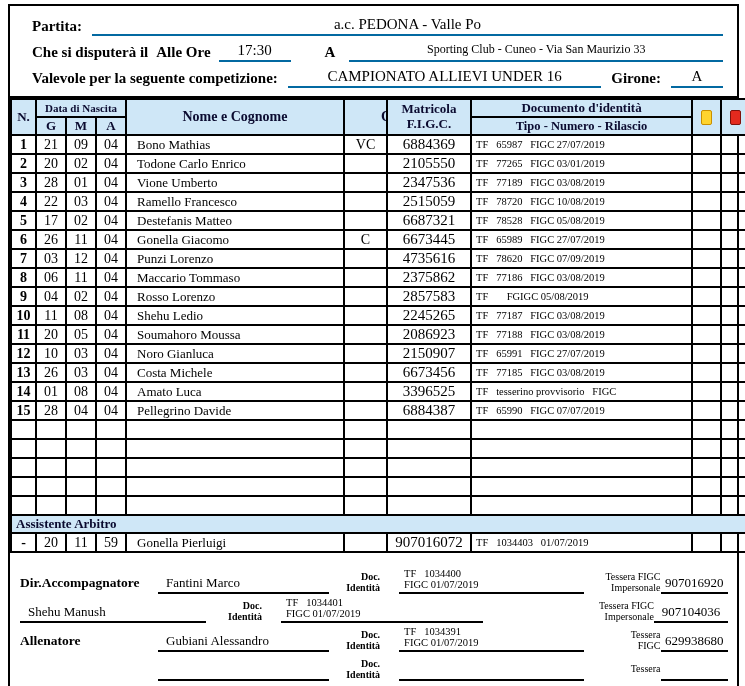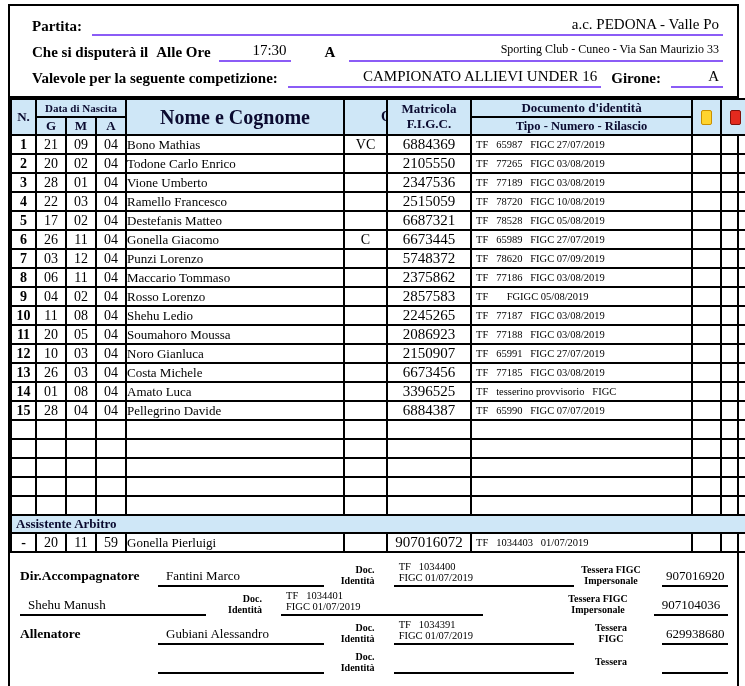--- a/index.html
+++ b/index.html
@@ -5,69 +5,69 @@
   * { margin:0; padding:0; box-sizing:border-box; }
   html,body { width:745px; height:686px; overflow:hidden; background:#fff;
               font-family:"Liberation Serif", serif; color:#000; }
   .document { position:absolute; left:8px; top:4px; width:731px; height:820px;
               border:2px solid #000; background:#fff; }
 
   
   .head { border-bottom:2px solid #000; padding:7px 14px 5px 22px; }
   .hline { display:flex; align-items:flex-end; margin:3px 0 6px 0; font-size:15px; }
   .hlabel { font-weight:bold; white-space:nowrap; padding-bottom:1px; }
-  .ufield { border-bottom:2px solid #8b5cf6; text-align:right; padding:0 4px 1px 4px; white-space:nowrap; }
+  .ufield { border-bottom:2px solid #0369a1; text-align:center; padding:0 4px 1px 4px; white-space:nowrap; }
   .f-partita { flex:1; margin-left:10px; }
   .f-date { width:134px; margin-left:8px; }
   .f-time { width:72px; margin-left:8px; margin-right:4px; }
   .lbl-a { margin-left:30px; }
   .f-venue { flex:1; margin-left:14px; font-size:12px; padding-bottom:3px; }
   .f-comp { flex:1; margin-left:10px; }
   .f-girone { width:52px; margin-left:10px; }
 
   
   table { width:100%; border-collapse:collapse; table-layout:fixed; }
   th,td { border:2px solid #000; overflow:hidden; }
   th { background:var(--hdr-bg,#cfe7f7); color:#0b0b30; font-weight:bold; }
   .th1 th, .th2 th { height:18px; }
   .h-n { font-size:13px; }
   .h-birth { font-size:11px; }
   .h-gma { font-size:13px; }
-  .h-name { font-size:20px; }
+  .h-name { font-size:14px; }
   .h-cvc { font-size:14px;padding-left:36px; }
   .h-matr { font-size:13px; line-height:1.15; }
   .h-doc { font-size:13px; }
   .h-docsub { font-size:12.5px; }
   .card { width:11px; height:15px; border-radius:2px; margin:0 auto; }
   .card-y { background:var(--yc,#ffd42e); border:1px solid var(--ycb,#c98f00); }
   .card-r { background:var(--rc,#e32a1e); border:1px solid var(--rcb,#7e120c); }
 
   tbody td { height:19px; }
   .c-n { font-weight:bold; font-size:14px; text-align:center; }
   .c-d { font-size:14px; text-align:center; }
-  .c-name { font-size:13px; padding-left:0; }
+  .c-name { font-size:13px; padding-left:10px; }
   .c-cvc { font-size:14px; text-align:center; }
   .c-matr { font-size:15px; text-align:center; }
   .c-doc { font-size:10.5px; padding-left:4px; white-space:pre; }
   .band td { background:var(--hdr-bg,#cfe7f7); color:#0b0b30; font-weight:bold;
              font-size:13px; height:14px; padding-left:4px; }
 
   
-  .staff { padding-top:8px; }
+  .staff { padding-top:15px; }
   .staff-row { display:flex; align-items:center; height:29px; padding:0 9px 0 10px; }
   .role { font-weight:bold; font-size:13.5px; white-space:nowrap; width:138px; flex:0 0 auto; }
   .sfield { border-bottom:2px solid #000; align-self:flex-end; margin-bottom:3px; }
   .s-name { width:186px; font-size:13px; padding:0 4px 1px 8px; white-space:nowrap; }
   .s-lab { font-weight:bold; font-size:10px; line-height:1.08; text-align:right;
            width:52px; margin-left:4px; white-space:nowrap; }
   .s-doc { width:202px; font-size:10.5px; line-height:1.12; padding:0 2px 1px 5px;
            margin-left:19px; white-space:pre; }
-  .s-tlab { font-weight:bold; font-size:10px; line-height:1.08; text-align:center;
+  .s-tlab { font-weight:normal; font-size:10px; line-height:1.08; text-align:right;
             margin-left:auto; width:84px; white-space:nowrap; }
-  .s-tess { width:74px; font-size:13px; text-align:center; padding-bottom:1px; margin-left:14px; }
+  .s-tess { width:74px; font-size:13px; text-align:center; padding-bottom:1px; margin-left:0; }
 </style>
 </head>
 <body>
 
 <div class="document">
 
   <div class="head">
     <div class="hline">
       <span class="hlabel">Partita:</span>
       <span class="ufield f-partita">a.c. PEDONA - Valle Po</span>
@@ -139,21 +139,21 @@
           <td class="c-card"></td>
         </tr>
         <tr>
           <td class="c-n">2</td>
           <td class="c-d">20</td>
           <td class="c-d">02</td>
           <td class="c-d">04</td>
           <td class="c-name">Todone Carlo Enrico</td>
           <td class="c-cvc"></td>
           <td class="c-matr">2105550</td>
-          <td class="c-doc">TF   77265   FIGC 03/08/2019</td>
+          <td class="c-doc">TF   77265   FIGC 03/01/2019</td>
           <td class="c-card"></td>
           <td class="c-card"></td>
         </tr>
         <tr>
           <td class="c-n">3</td>
           <td class="c-d">28</td>
           <td class="c-d">01</td>
           <td class="c-d">04</td>
           <td class="c-name">Vione Umberto</td>
           <td class="c-cvc"></td>
@@ -198,21 +198,21 @@
           <td class="c-card"></td>
           <td class="c-card"></td>
         </tr>
         <tr>
           <td class="c-n">7</td>
           <td class="c-d">03</td>
           <td class="c-d">12</td>
           <td class="c-d">04</td>
           <td class="c-name">Punzi Lorenzo</td>
           <td class="c-cvc"></td>
-          <td class="c-matr">5748372</td>
+          <td class="c-matr">4735616</td>
           <td class="c-doc">TF   78620   FIGC 07/09/2019</td>
           <td class="c-card"></td>
           <td class="c-card"></td>
         </tr>
         <tr>
           <td class="c-n">8</td>
           <td class="c-d">06</td>
           <td class="c-d">11</td>
           <td class="c-d">04</td>
           <td class="c-name">Maccario Tommaso</td>

